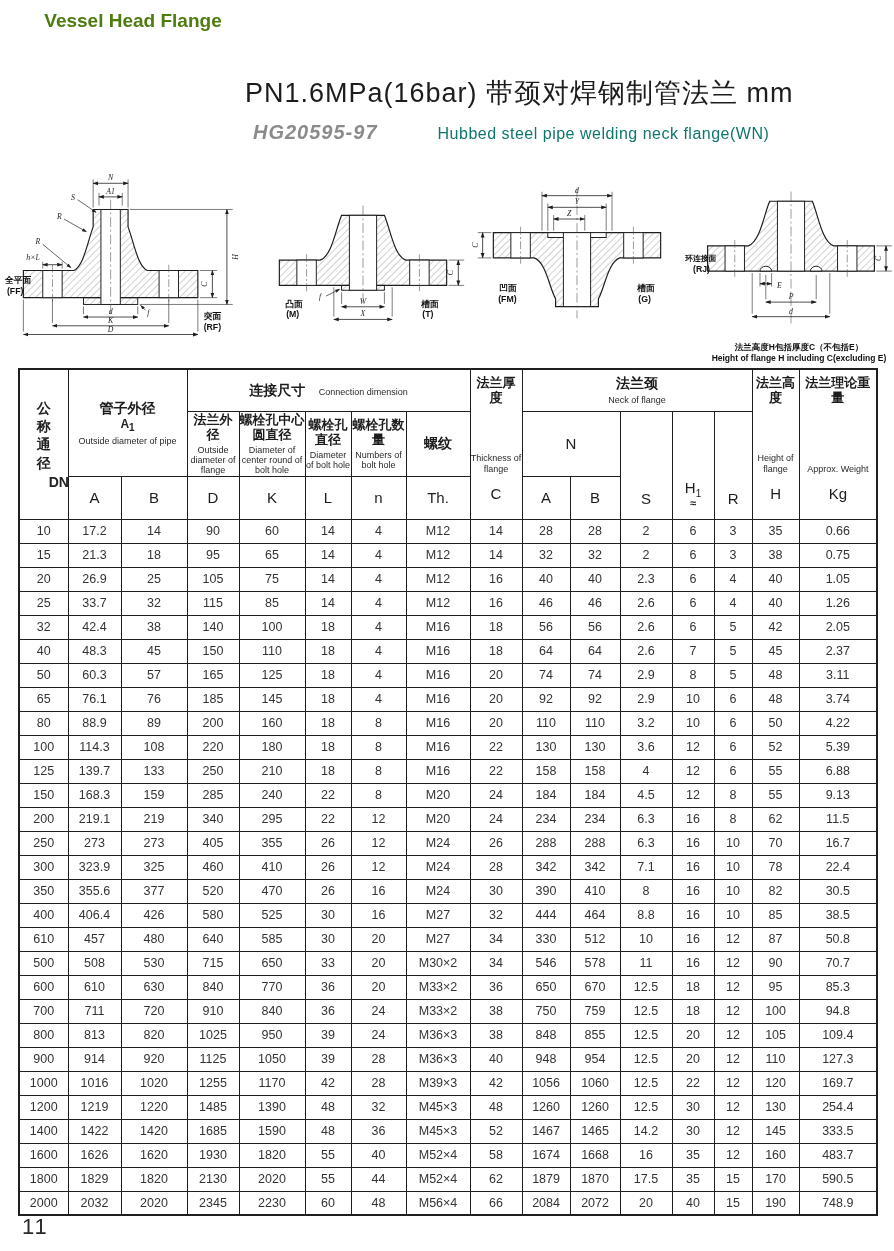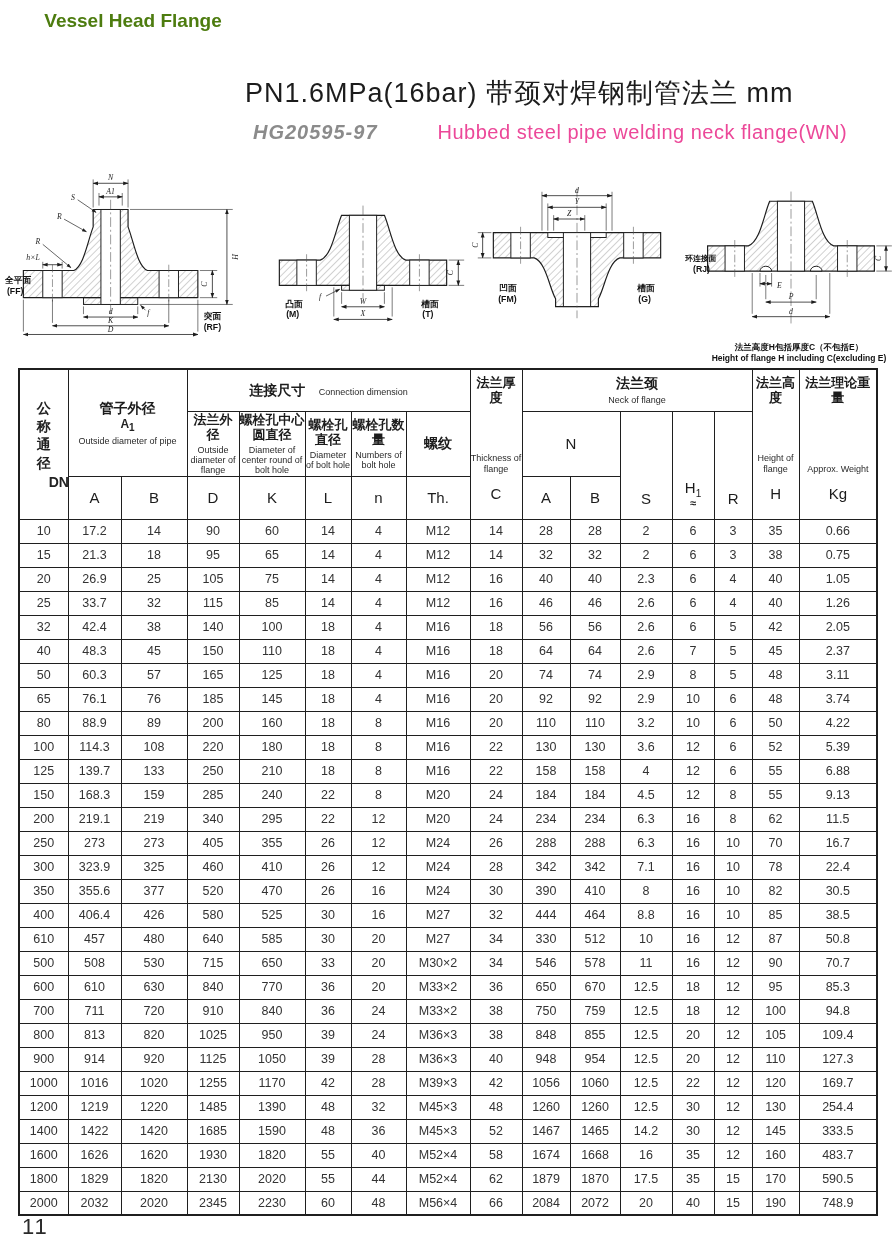--- a/index.html
+++ b/index.html
@@ -8,21 +8,21 @@
 
   
   .hdr { position:absolute; top:6px; left:0; width:100%; height:150px; }
   .logo { position:absolute; left:28px; top:2px; width:210px; text-align:center; }
   .logo-main { font-size:31px; font-weight:bold; font-style:italic; color:#00a2dc; letter-spacing:0px; }
   .logo-sub  { font-size:19px; font-weight:bold; color:#4d7c0f; margin-top:2px; }
   .titles { position:absolute; left:245px; top:30px; width:645px;margin-top:39px; }
   .title-main { font-size:27px; color:#1c1c1c; letter-spacing:1px; white-space:nowrap; }
   .title-row2 { display:flex; align-items:baseline; margin-top:10px; }
   .std-code { font-size:20px; font-weight:bold; font-style:italic; color:#8b8b8b; letter-spacing:1px; margin-left:8px; }
-  .subtitle-en { font-size:20px; color:#ec4899; margin-left:60px; letter-spacing:0.5px; }
+  .subtitle-en { font-size:16px; color:#0f766e; margin-left:60px; letter-spacing:0.5px; }
 
   
   .diagrams { position:absolute; top:168px; left:4px; width:888px; display:flex; align-items:flex-start; }
   .fig { flex:0 0 auto; }
   svg { display:block; }
   .dimtxt { font-size:8px; font-style:italic; fill:#1d1d1d; font-family:"Liberation Serif","DejaVu Serif",serif; }
   .facetxt { font-size:9px; font-weight:bold; fill:#111; font-family:"Liberation Sans","DejaVu Sans",sans-serif; font-style:normal; }
   .fig-note { width:230px; text-align:center; margin-top:4px; }
   .fig-note div { font-size:8.5px; font-weight:bold; color:#111; line-height:1.3; }
 

